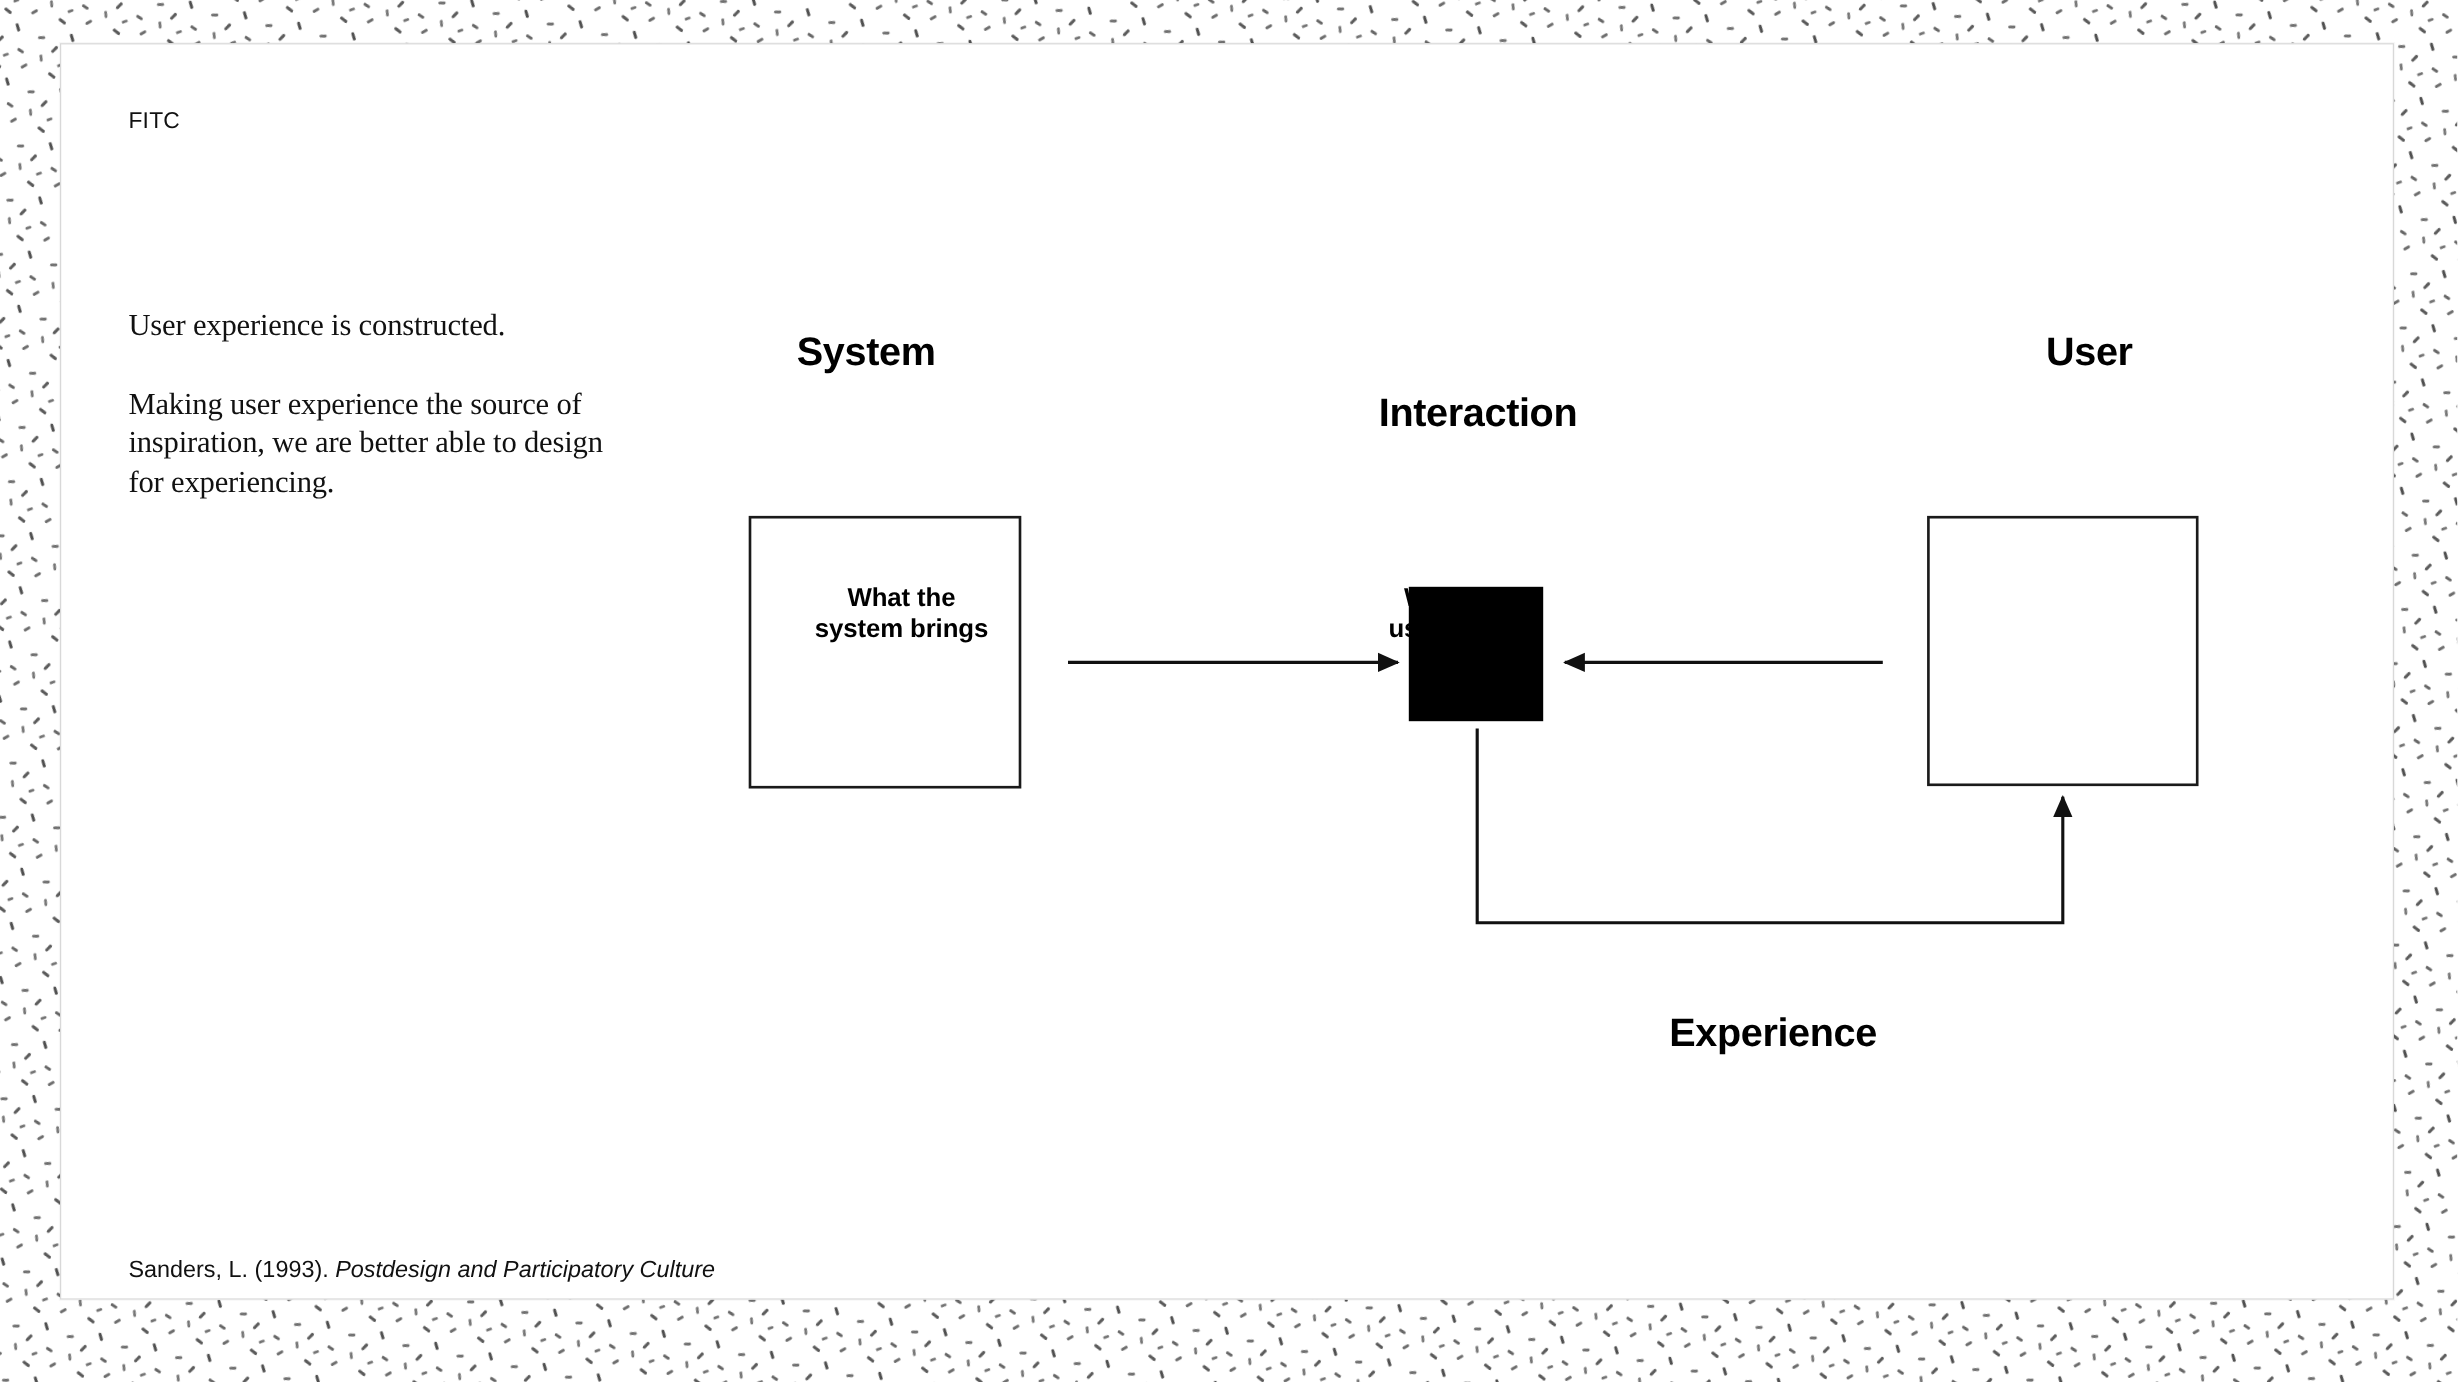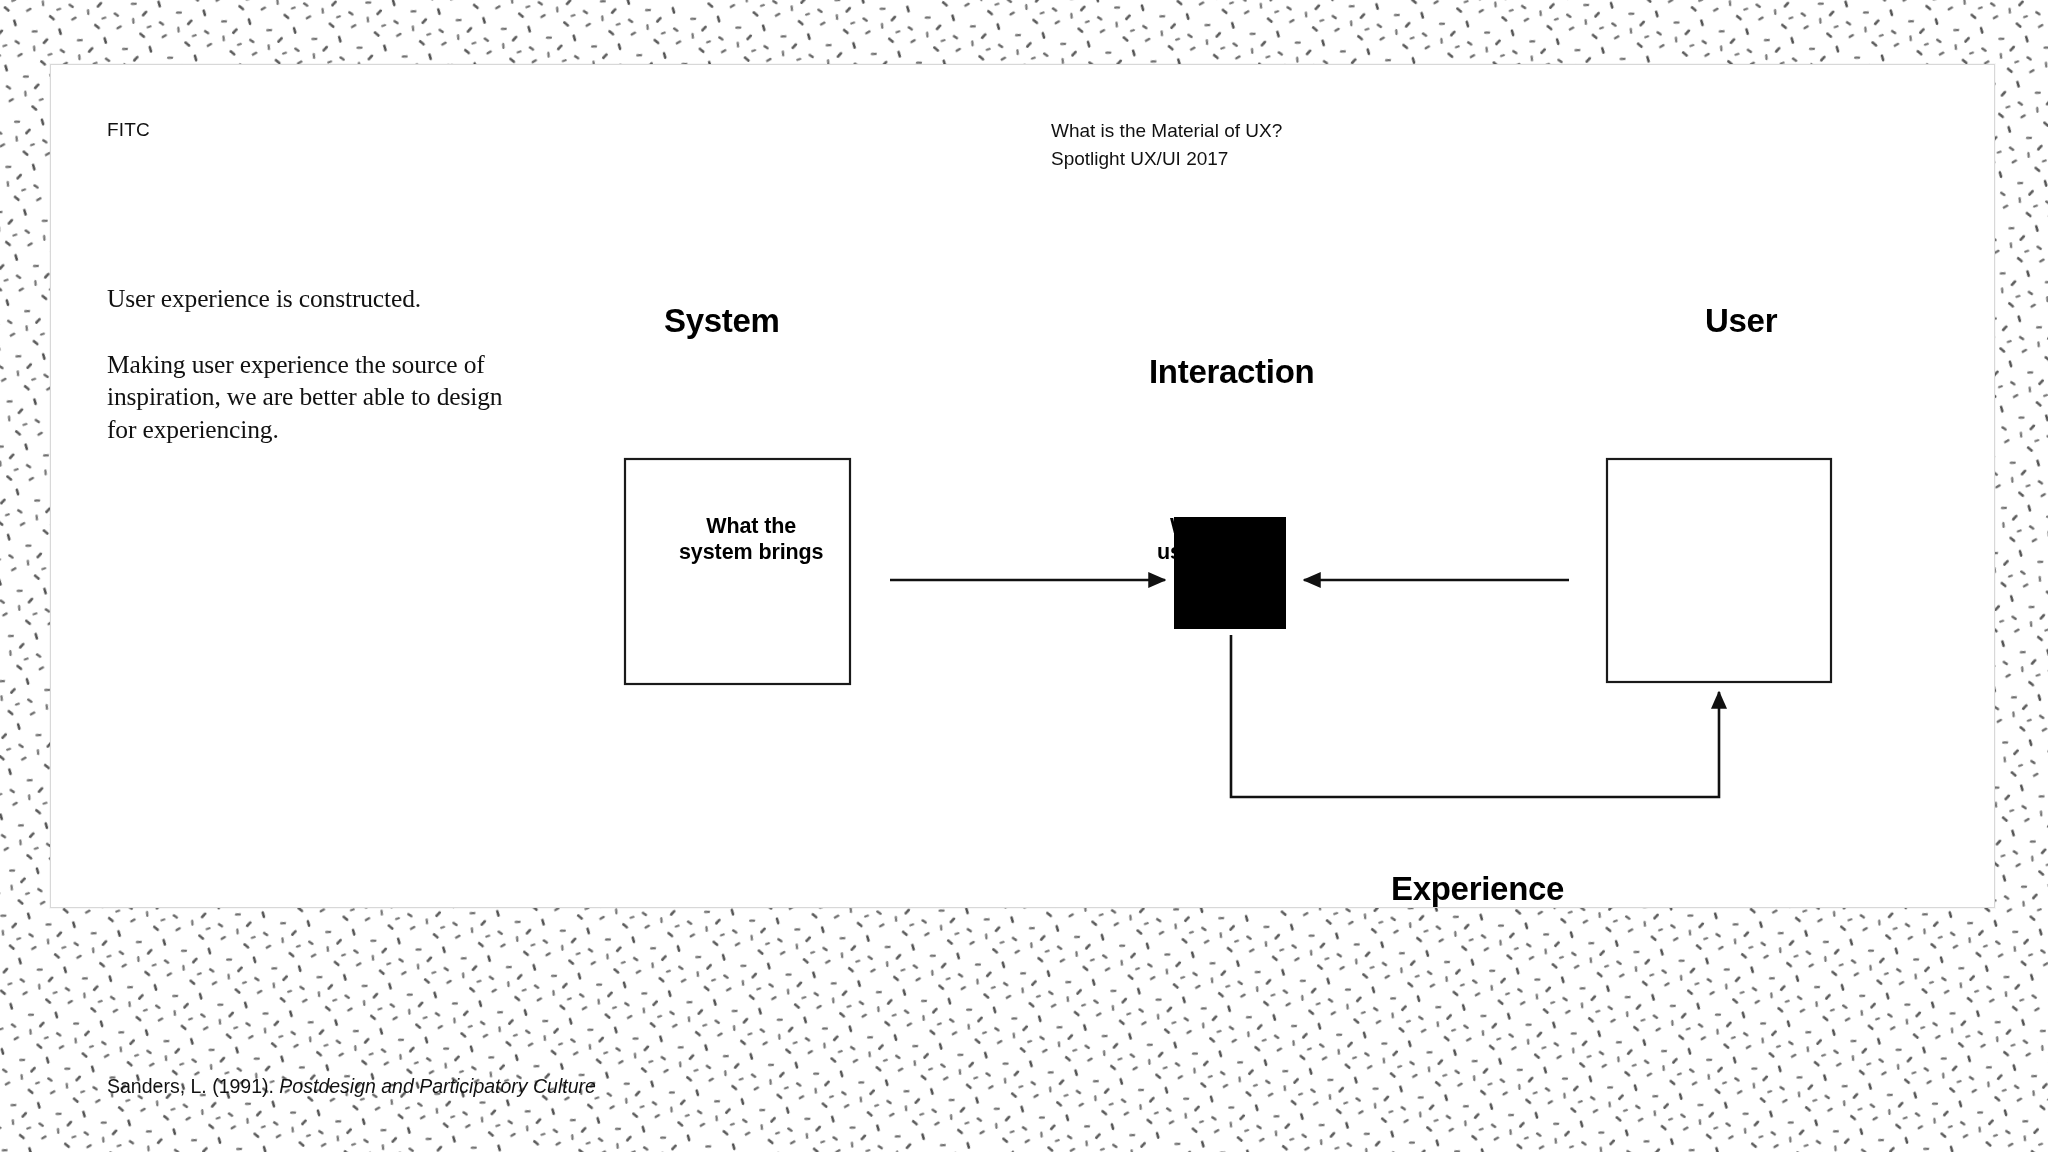--- a/index.html
+++ b/index.html
@@ -22,23 +22,23 @@
     left: 0; top: 0;
     width: 2048px;
     height: 1152px;
     background: #ffffff;
   }
 
   
   #slide {
     position: absolute;
     left: 50px;
-    top: 64px;
+    top: 36px;
     width: 1945px;
-    height: 844px;
+    height: 1047px;
     background: #ffffff;
     border: 1px solid #d8d8d8;
     box-sizing: border-box;
     box-shadow: 0 0 0 1px rgba(0,0,0,0.03);
   }
 
   
   #brand {
     position: absolute;
     left: 56px;
@@ -145,31 +145,27 @@
     </defs>
     <rect x="0" y="0" width="2048" height="1152" fill="#ffffff"></rect>
     <rect x="0" y="0" width="2048" height="1152" fill="url(#speck)"></rect>
   </svg>
 </div>
 
 <div id="slide">
 
   <div id="brand">FITC</div>
 
-  <div id="deck-meta">
-    <div>What is the Material of UX?</div>
-    <div>Spotlight UX/UI 2017</div>
-  </div>
 
   <div id="body-column">
     <p>User experience is constructed.</p>
     <p>Making user experience the source of inspiration, we are better able to design for experiencing.</p>
   </div>
 
-  <div id="citation"><span>Sanders, L. (1991).</span> <i>Postdesign and Participatory Culture</i></div>
+  <div id="citation"><span>Sanders, L. (1993).</span> <i>Postdesign and Participatory Culture</i></div>
 
   <div id="diagram">
 
     <svg id="diagram-svg" viewBox="0 0 1945 1047" xmlns="http://www.w3.org/2000/svg">
       <defs>
         <marker id="arrow-right" viewBox="0 0 10 10" refX="9.2" refY="5" markerWidth="7" markerHeight="7" orient="auto-start-reverse">
           <path d="M 0 0.6 L 10 5 L 0 9.4 z" fill="#111111"></path>
         </marker>
         <marker id="arrow-left" viewBox="0 0 10 10" refX="9.2" refY="5" markerWidth="7" markerHeight="7" orient="auto-start-reverse">
           <path d="M 0 0.6 L 10 5 L 0 9.4 z" fill="#111111"></path>

